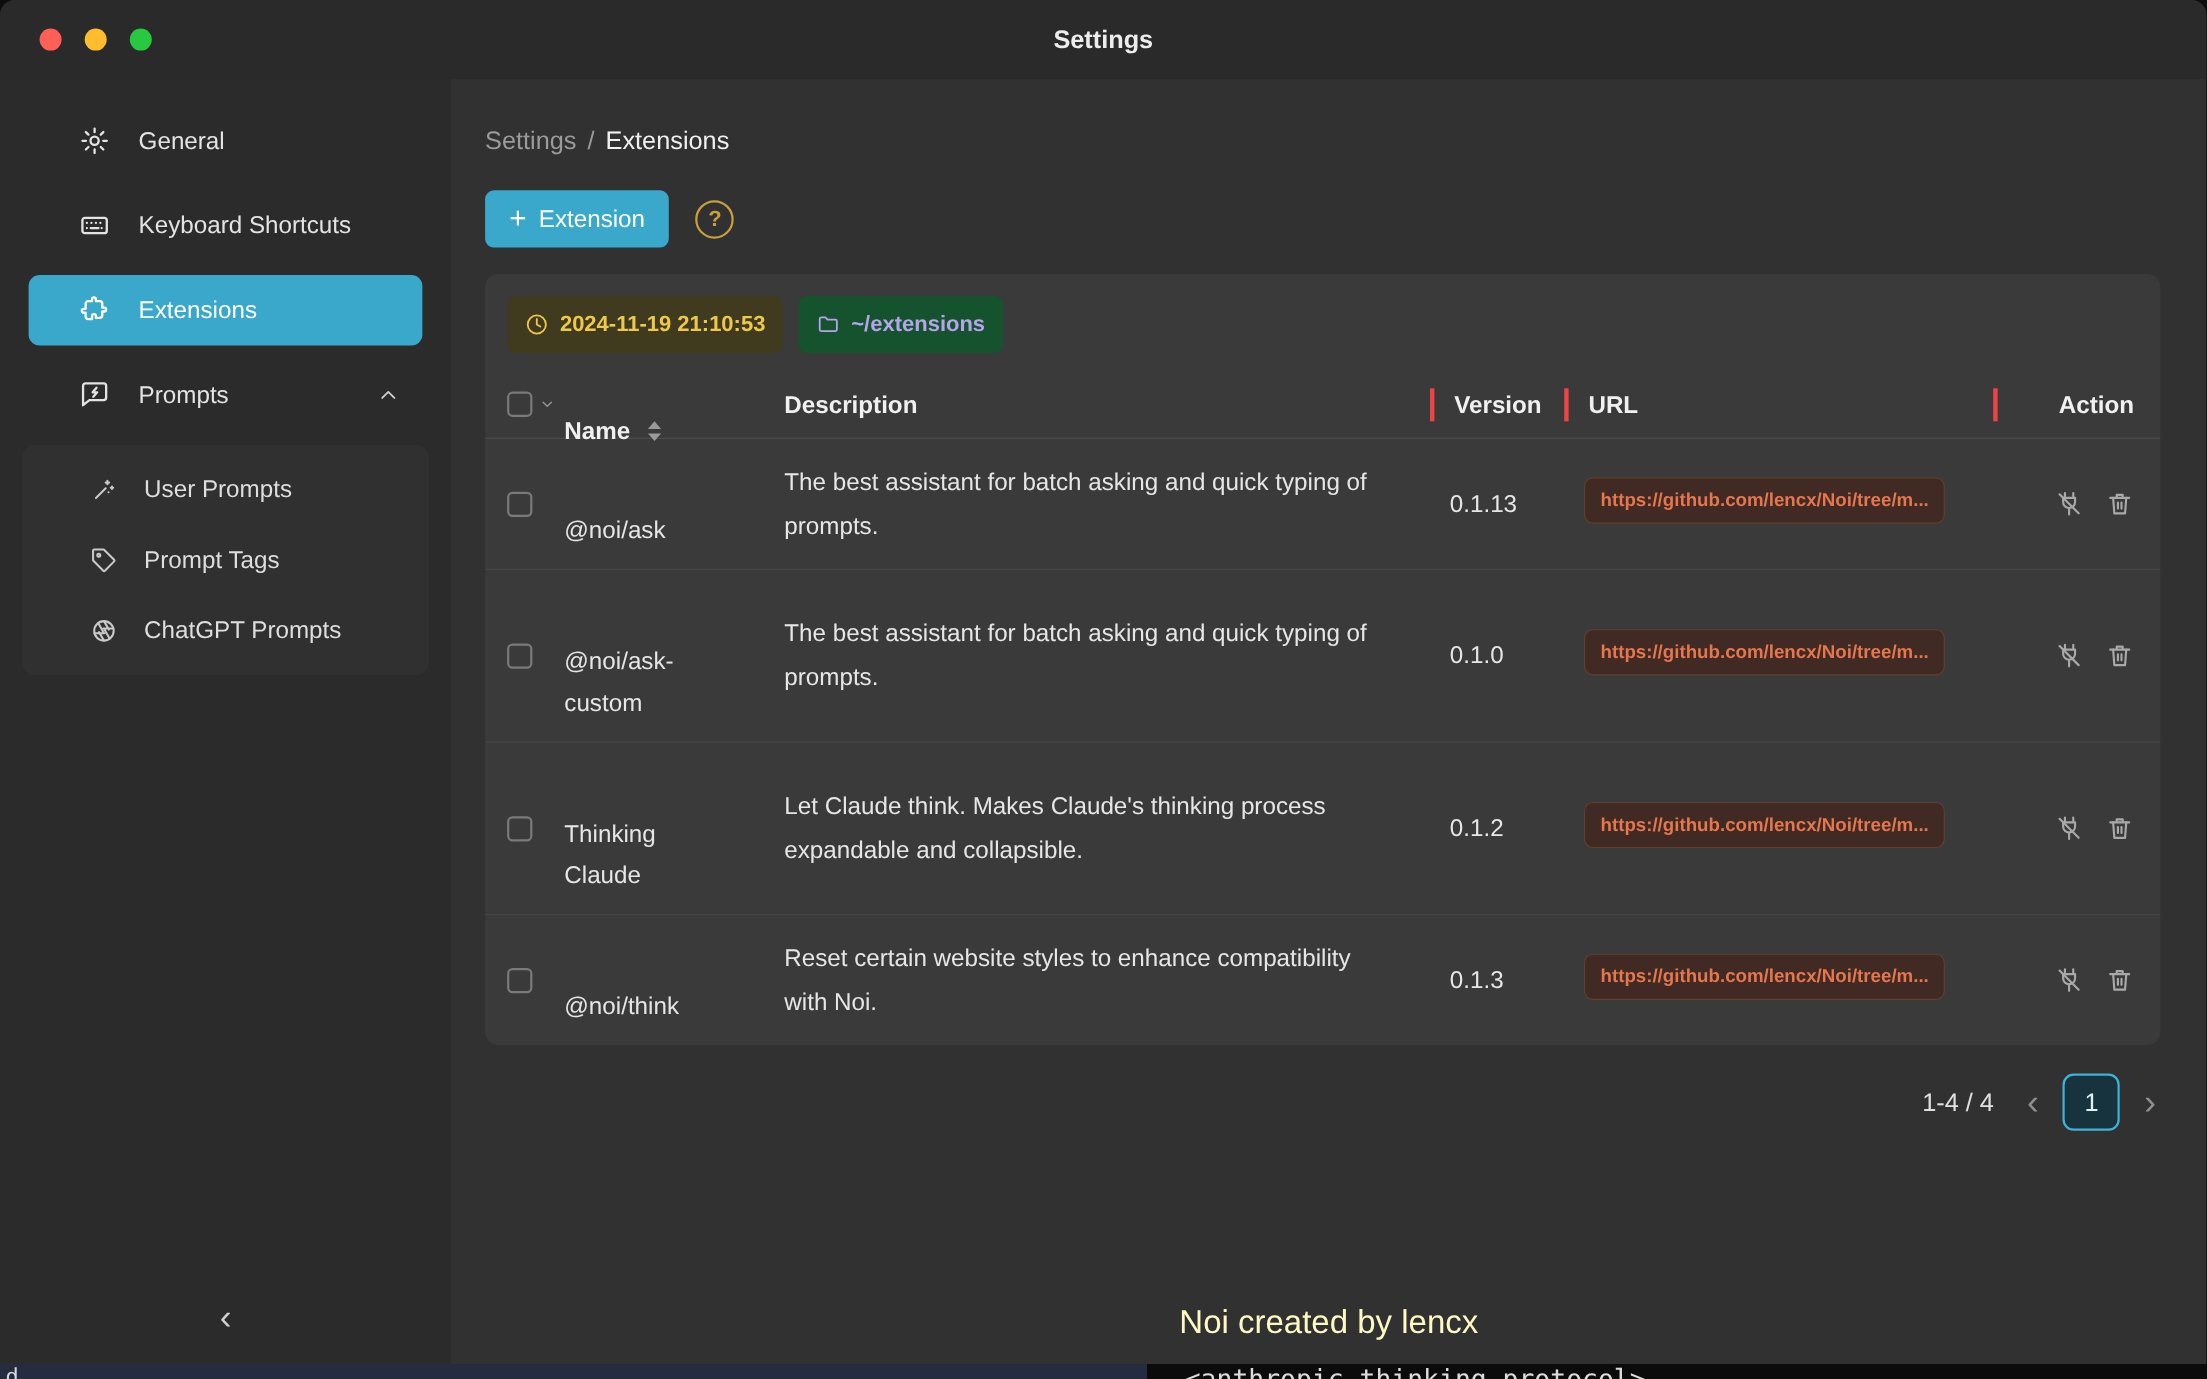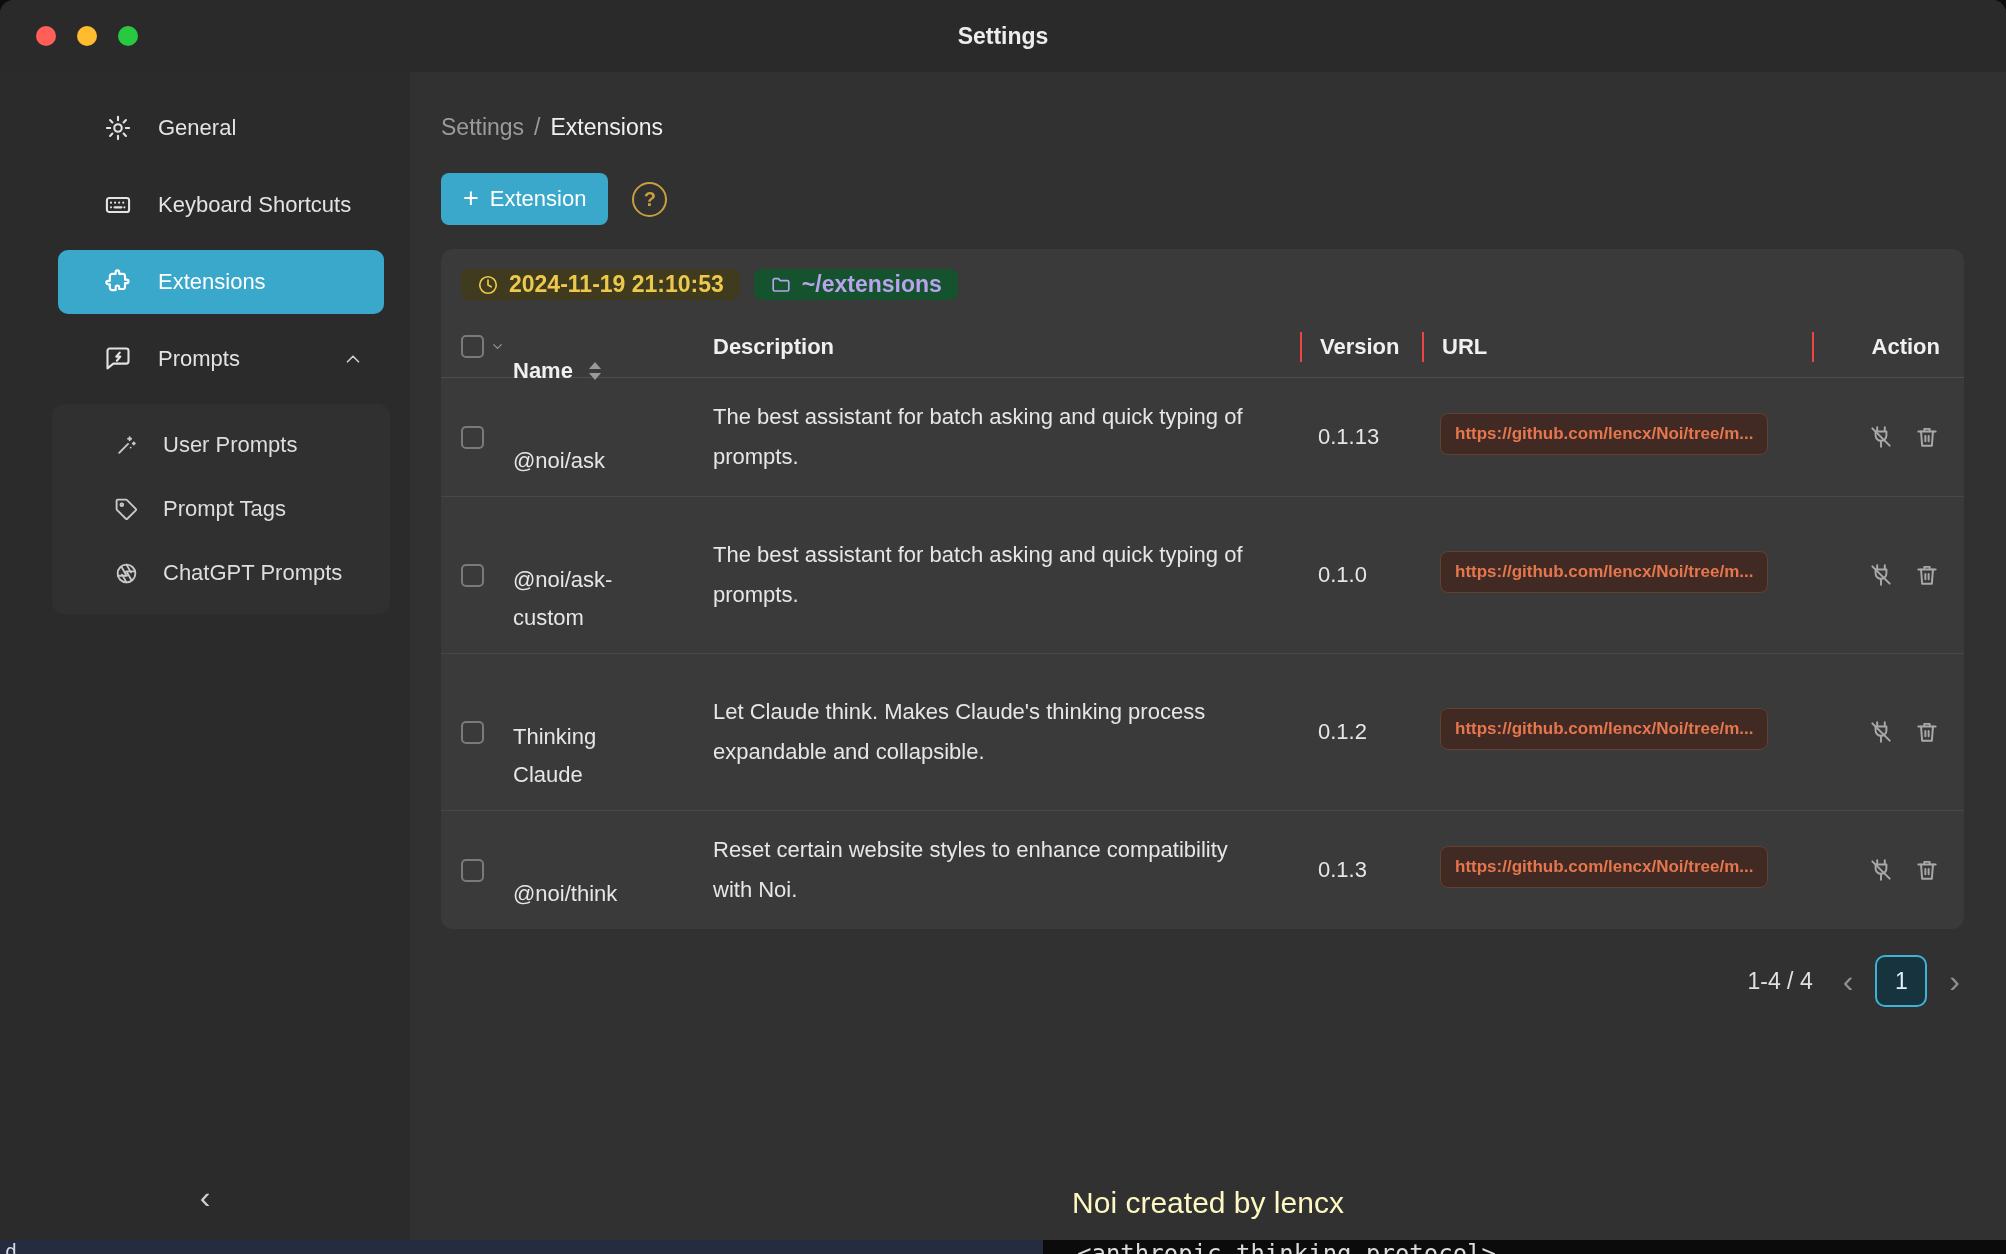--- a/index.html
+++ b/index.html
@@ -31,21 +31,21 @@
   .traffic { position: absolute; left: 36px; top: 0; height: 100%; display: flex; align-items: center; gap: 21px; }
   .light { width: 20px; height: 20px; border-radius: 50%; border: none; padding: 0; cursor: default; }
   .light.red { background: #ff5f57; }
   .light.yellow { background: #febc2e; }
   .light.green { background: #28c840; }
   .win-title { font-size: 23px; font-weight: 700; color: #ededed; }
 
   .window-body { flex: 1; display: flex; min-height: 0; }
 
   
-  .sidebar { width: 410px; flex: 0 0 auto; background: #2b2b2b; position: relative; padding-top: 24px; padding-left: 32px; }
+  .sidebar { width: 410px; flex: 0 0 auto; background: #2b2b2b; position: relative; padding-top: 24px; }
   .side-item {
     height: 64px; margin: 0 26px 13px 26px; border-radius: 10px;
     display: flex; align-items: center; gap: 26px; padding: 0 20px 0 46px;
     color: #e3e3e3; font-size: 22px; cursor: default;
   }
   .side-item svg { width: 28px; height: 28px; flex: 0 0 auto; }
   .side-item.active { background: #3aa8ca; color: #ffffff; }
   .side-item .spacer { margin-left: auto; }
   .side-item .chev-up { width: 22px; height: 22px; color: #cfcfcf; }
   .side-subpanel { background: #303030; border-radius: 12px; margin: 0 20px; padding: 8px 6px; }
@@ -77,22 +77,22 @@
   .help-btn {
     width: 35px; height: 35px; border-radius: 50%; background: transparent;
     border: 2px solid #c79f3d; color: #c79f3d; font-size: 20px; font-weight: 700;
     display: flex; align-items: center; justify-content: center; font-family: inherit;
   }
 
   
   .panel { margin-top: 24px; background: #3a3a3a; border-radius: 12px; overflow: hidden; }
   .badges { display: flex; align-items: center; gap: 14px; padding: 20px 0 16px 20px; }
   .badge {
-    height: 31px; border-radius: 8px; padding: 0 16px;
-    display: flex; align-items: center; gap: 10px; font-size: 23px; font-weight: 600;
+    height: 52px; border-radius: 8px; padding: 0 16px;
+    display: flex; align-items: center; gap: 10px; font-size: 20px; font-weight: 600;
   }
   .badge svg { width: 22px; height: 22px; }
   .badge-time { background: #403a1f; color: #ecc94b; }
   .badge-folder { background: #14532d; color: #b7a4ec; }
 
   .thead {
     display: flex; align-items: center; height: 62px;
     border-bottom: 1px solid #4e4e4e; font-size: 22px; font-weight: 700; color: #f0f0f0;
   }
   .trow {
@@ -104,21 +104,21 @@
   .col-check { width: 72px; padding-left: 20px; display: flex; align-items: center; gap: 6px; flex: 0 0 auto; }
   .col-name  { width: 200px; flex: 0 0 auto; margin-top: 48px; }
   .col-name .txt { max-width: 150px; line-height: 38px; }
   .col-desc  { flex: 1; min-width: 0; }
   .col-desc .txt { max-width: 545px; line-height: 40px; }
   .col-version { width: 122px; flex: 0 0 auto; padding-left: 18px; }
   .col-url     { width: 390px; flex: 0 0 auto; padding-left: 18px; }
   .col-action  { width: 152px; flex: 0 0 auto; display: flex; justify-content: flex-end; gap: 20px; padding-right: 24px; }
 
   .thead .col-name { display: flex; align-items: center; }
-  .thead .hcell-div { border-left: 2px solid #ef4444; height: 30px; display: flex; align-items: center; }
+  .thead .hcell-div { border-left: 4px solid #ef4444; height: 30px; display: flex; align-items: center; }
   .thead .col-action { align-items: center; }
 
   .checkbox {
     width: 23px; height: 23px; border: 2px solid #7a7a7a; border-radius: 5px;
     background: transparent; flex: 0 0 auto; padding: 0;
   }
   .hdr-chev { width: 15px; height: 15px; color: #9a9a9a; }
 
   .sort { display: inline-flex; flex-direction: column; gap: 4px; margin-left: 16px; }
   .sort i { display: block; width: 0; height: 0; border-left: 6px solid transparent; border-right: 6px solid transparent; }

